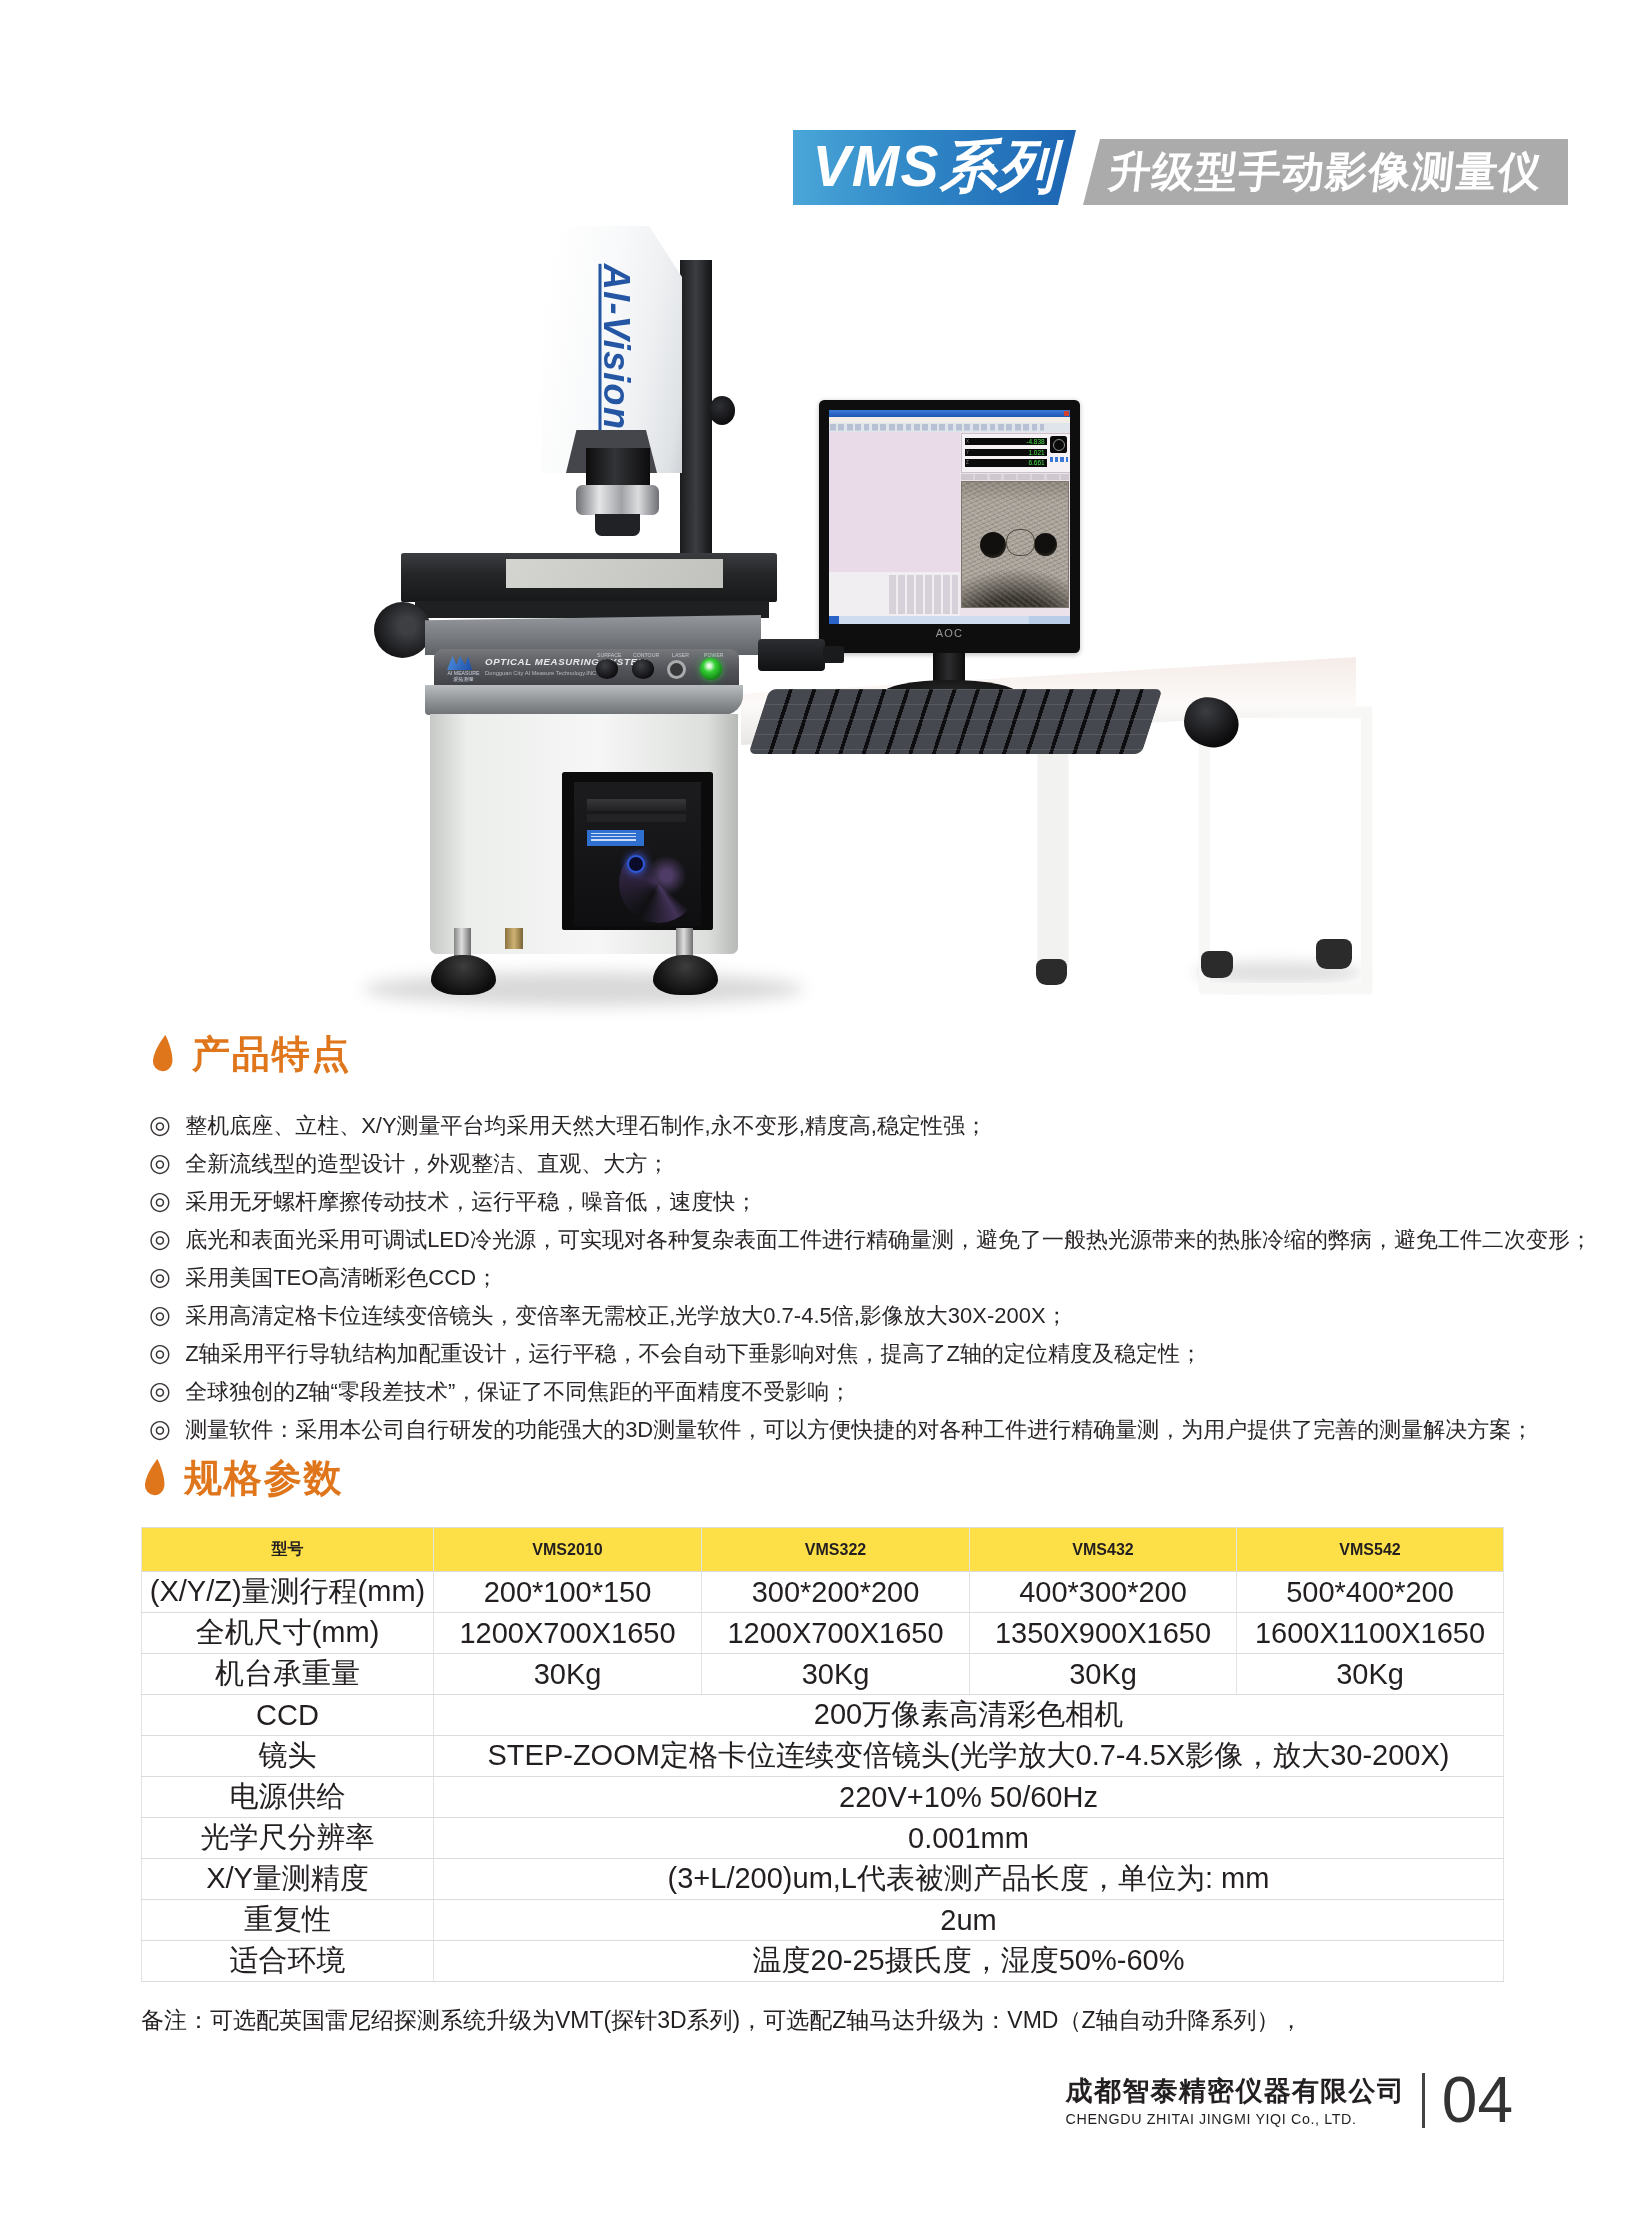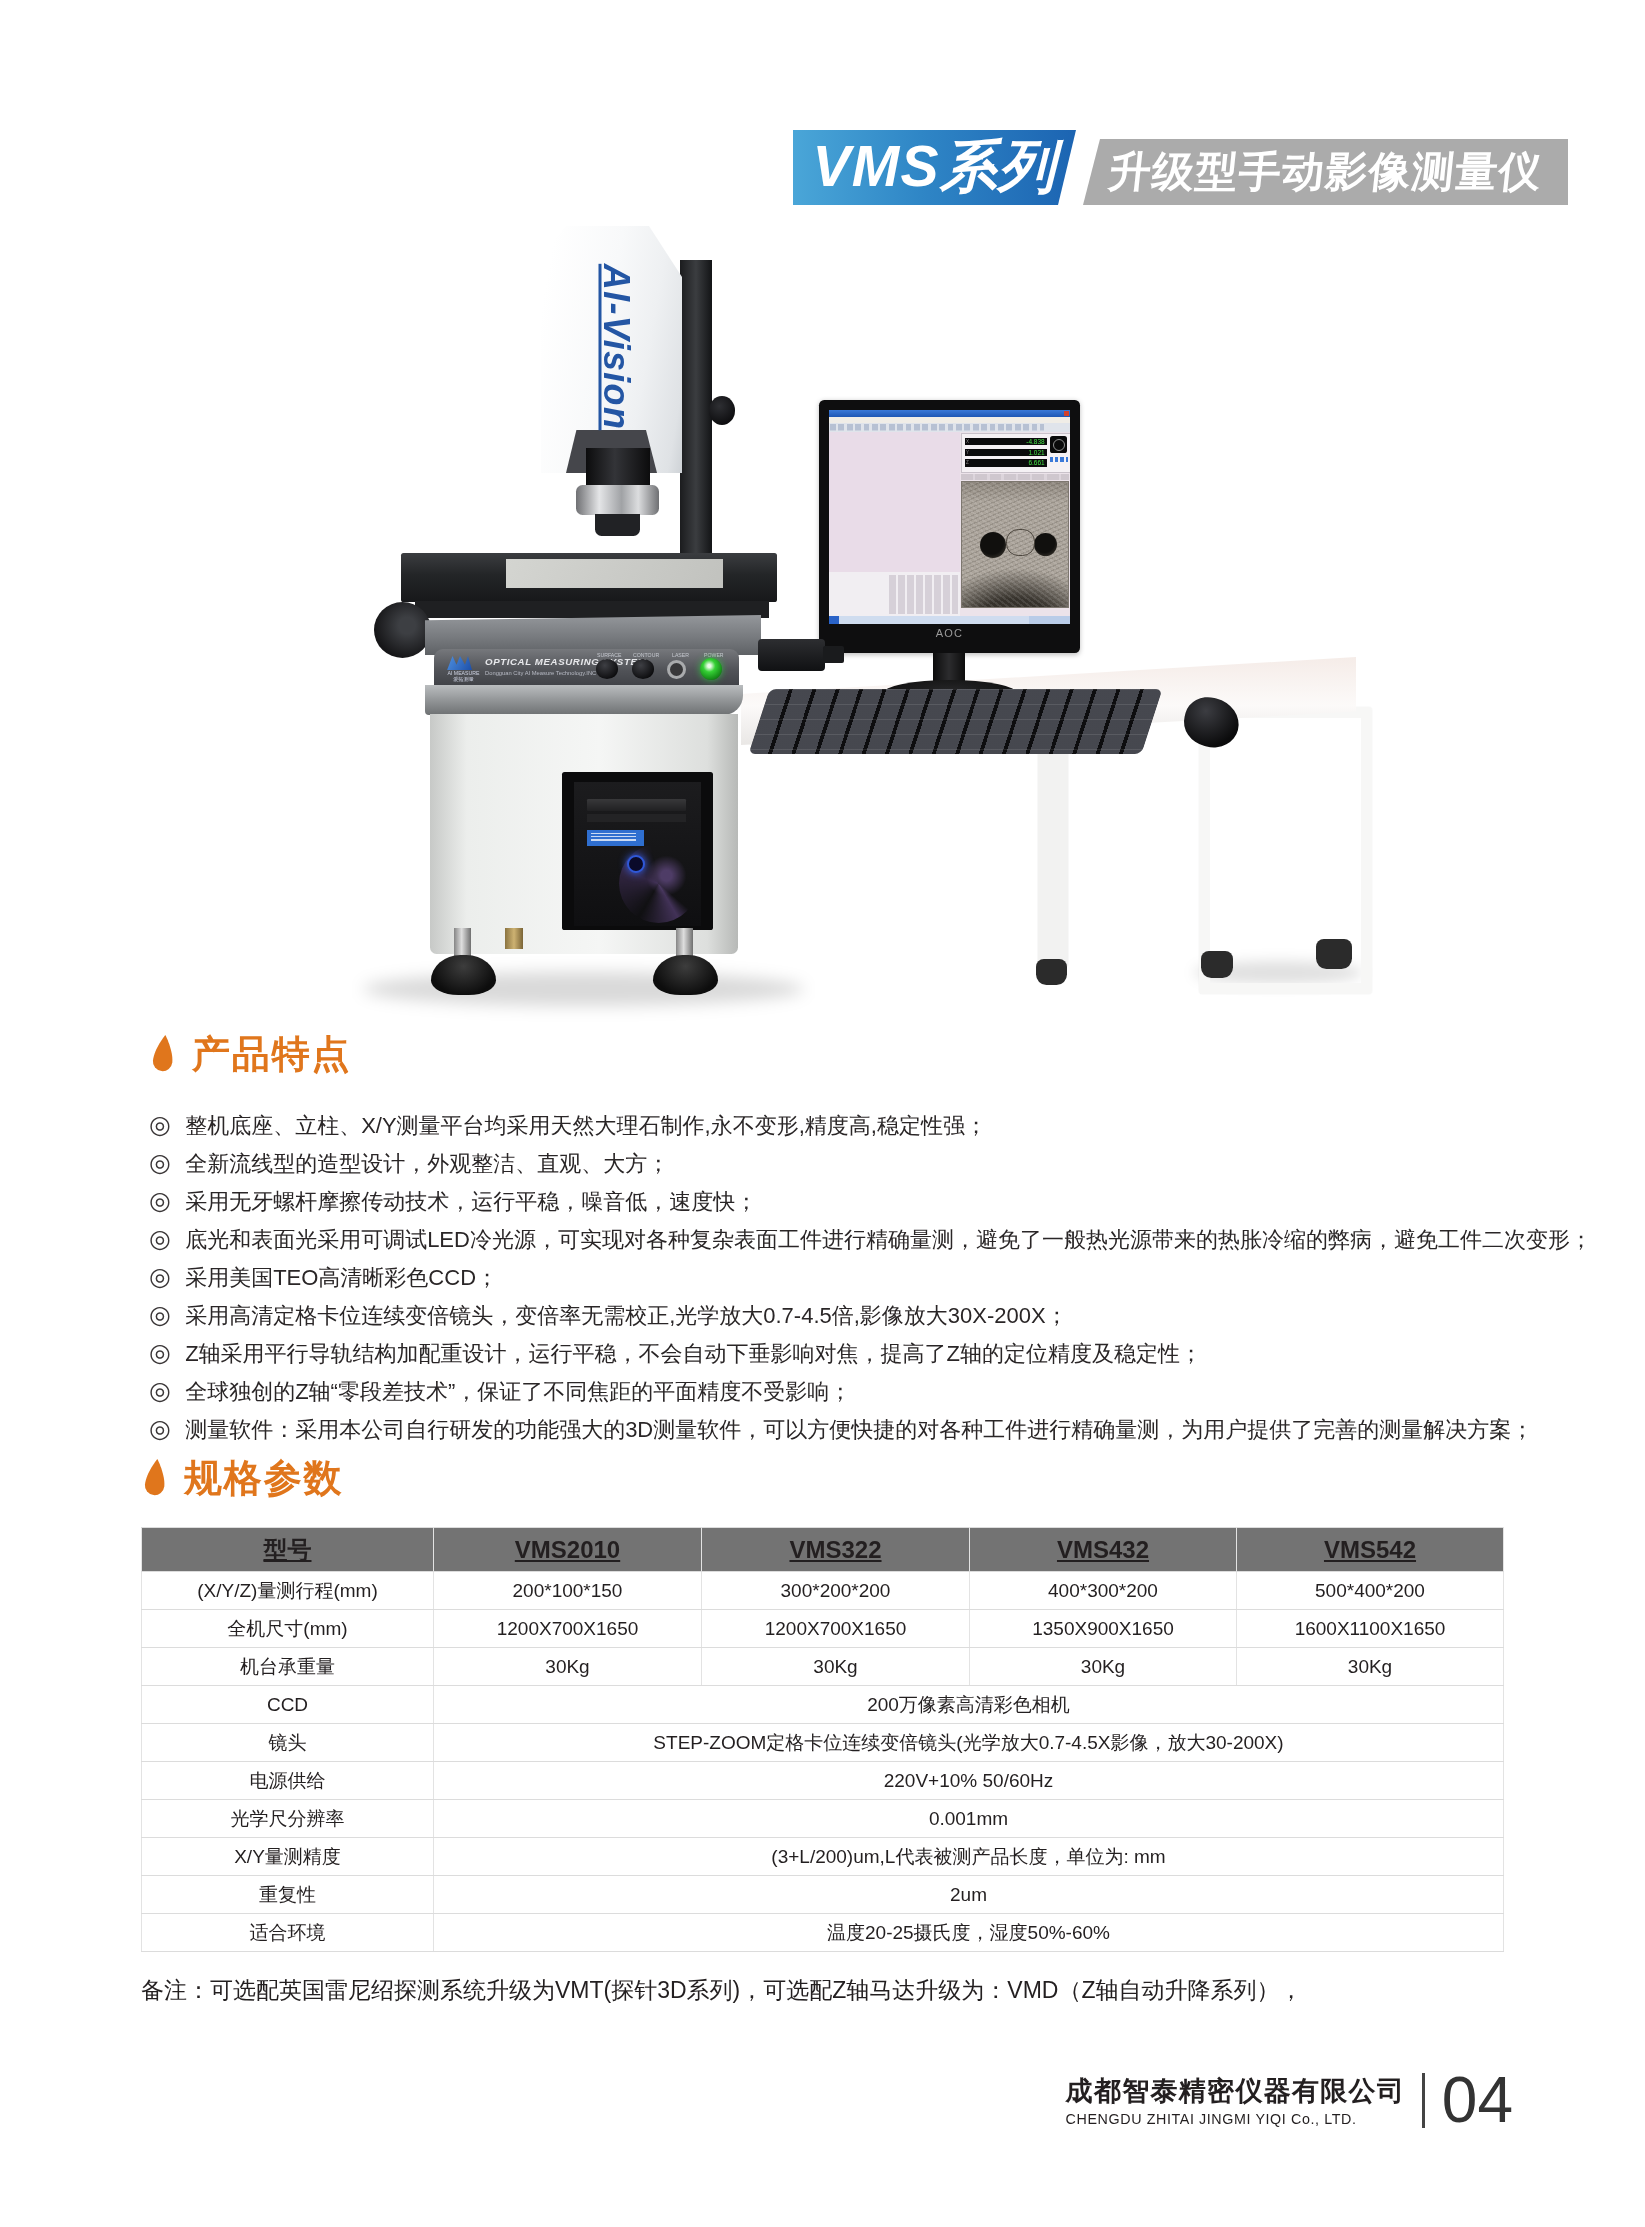--- a/index.html
+++ b/index.html
@@ -147,22 +147,22 @@
   .sec-h .t{font-size:38px;font-weight:bold;color:#e0761c;letter-spacing:1.9px;}
   .feat-list{list-style:none;margin:26px 0 0 0;padding:0;}
   .feat-list li{font-size:22px;line-height:37px;white-space:nowrap;color:#2a2627;}
   .feat-list .bl{font-size:25px;margin-right:14.3px;color:#3a3637;}
   
   .specs{position:absolute;left:141px;top:1453px;width:1369px;}
   .spec-table{border-collapse:collapse;margin-top:23.4px;width:1363px;table-layout:fixed;}
   .spec-table th,.spec-table td{
     border-top:1.9px solid #dcdcdc;border-bottom:1.9px solid #dcdcdc;
     border-left:0.6px solid #e3e3e3;border-right:0.6px solid #e3e3e3;
-    text-align:center;font-size:19px;color:#231f20;padding:0;}
-  .spec-table th{height:43px;font-size:24px;font-weight:bold;background:#737373;text-decoration:underline;}
+    text-align:center;font-size:29px;color:#231f20;padding:0;}
+  .spec-table th{height:43px;font-size:16px;font-weight:bold;background:#fde047;}
   .spec-table td{height:37px;background:#fff;}
   .note{margin-top:17px;font-size:23px;line-height:42px;color:#231f20;}
   .note .ind{padding-left:69px;}
   
   .footer{position:absolute;right:133px;top:2063px;display:flex;align-items:center;gap:17px;}
   .f-cn{font-size:27px;font-weight:bold;color:#231f20;letter-spacing:1.3px;}
   .f-en{font-size:14.3px;color:#231f20;letter-spacing:0.6px;margin-top:2.6px;}
   .f-div{width:2.6px;height:55px;background:#444;}
   .f-pg{font-size:64px;color:#333;}
 </style>

